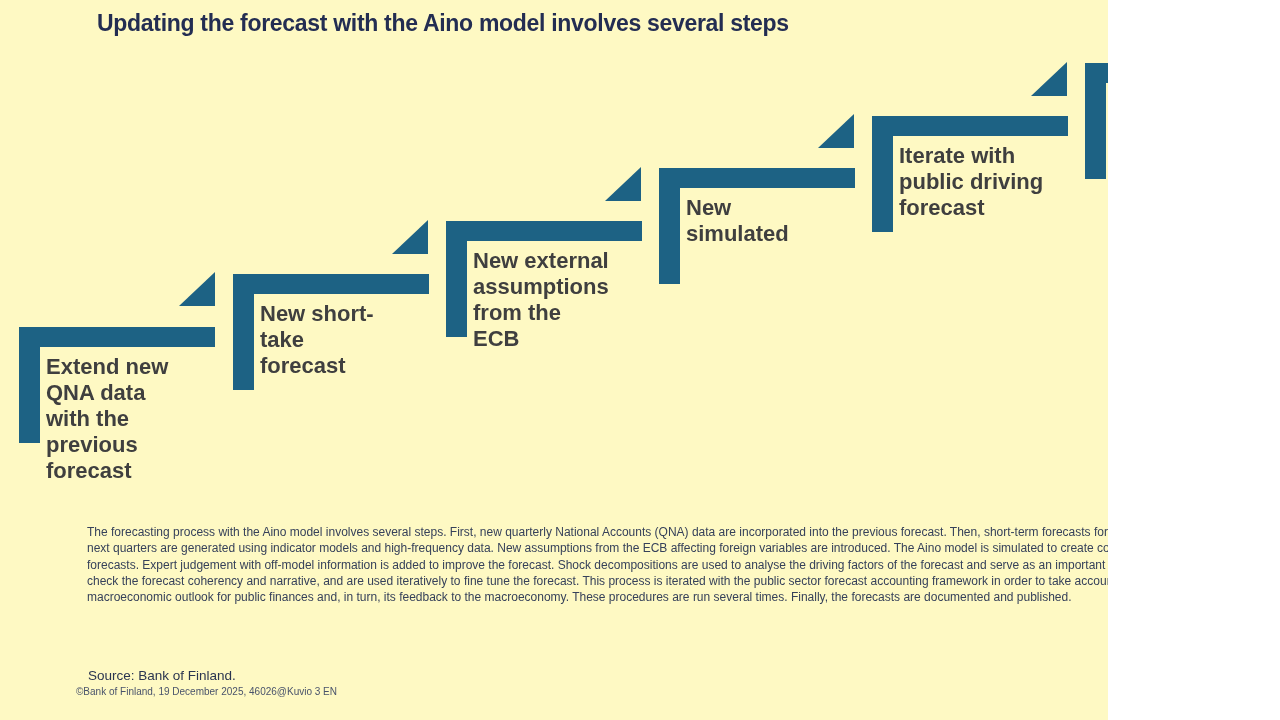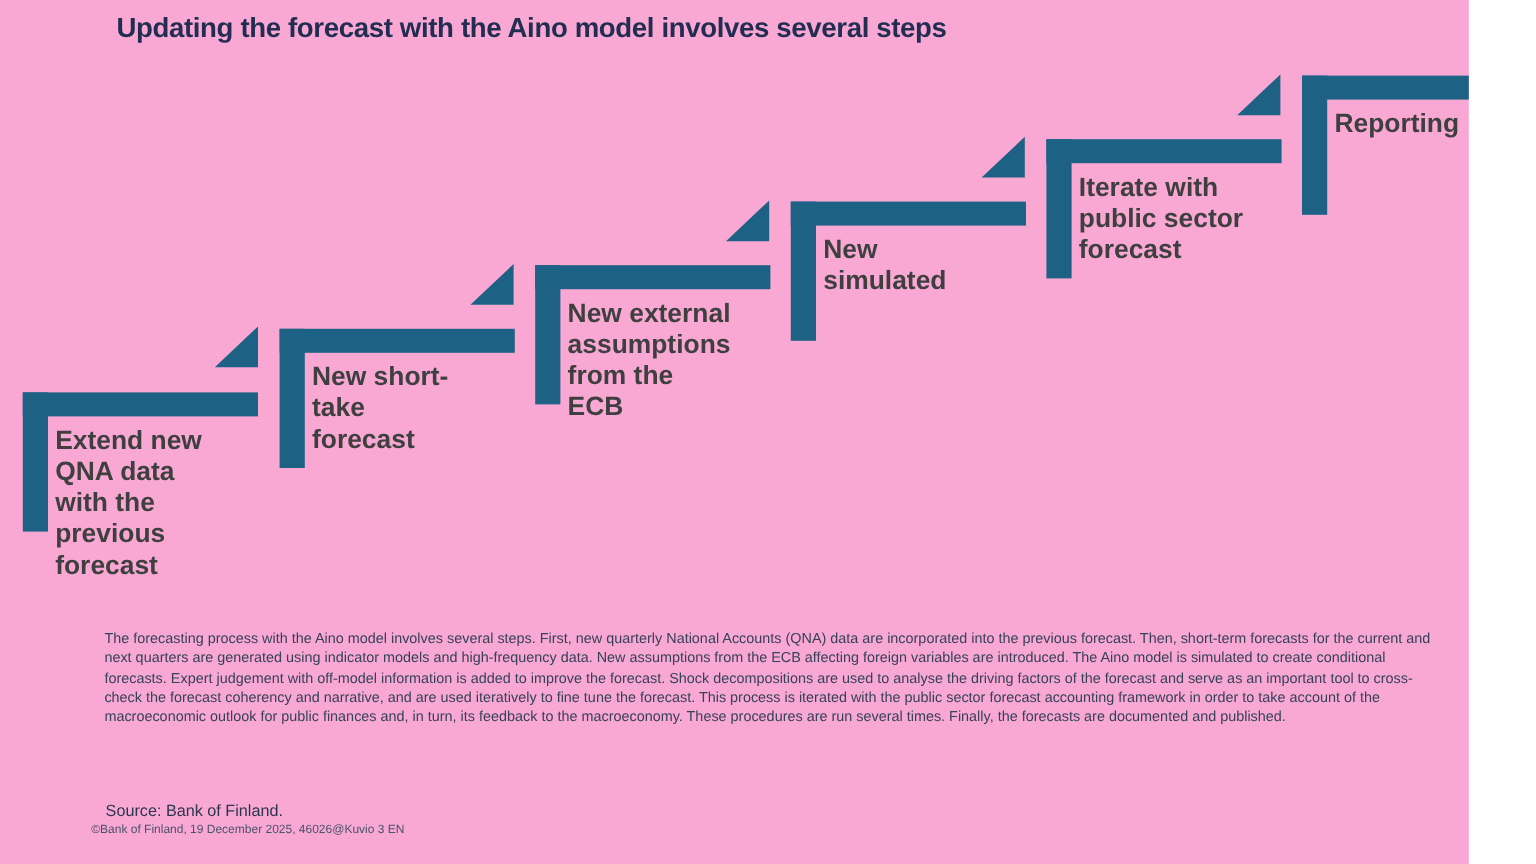--- a/index.html
+++ b/index.html
@@ -1,20 +1,20 @@
 <!DOCTYPE html>
 <html><head>
 <meta charset="utf-8">
 <style>
   html, body { margin: 0; padding: 0; background: #ffffff; }
   .slide {
     position: relative;
-    width: 1224px;
+    width: 1108px;
     height: 720px;
-    background: #f9a8d4;
+    background: #fef9c3;
     overflow: hidden;
     font-family: "Liberation Sans", sans-serif;
   }
   .slide-title {
     position: absolute;
     left: 97px;
     top: 10px;
     margin: 0;
     font-size: 23px;
     font-weight: 700;
@@ -142,21 +142,21 @@
       <div class="step-label">New
 simulated</div>
     </div>
 
     <div class="arrow arrow-3"></div>
 
     <div class="step step-4">
       <div class="bar-h"></div>
       <div class="bar-v"></div>
       <div class="step-label">Iterate with
-public sector
+public driving
 forecast</div>
     </div>
 
     <div class="arrow arrow-4"></div>
 
     <div class="step step-5">
       <div class="bar-h"></div>
       <div class="bar-v"></div>
       <div class="step-label">Reporting</div>
     </div>

